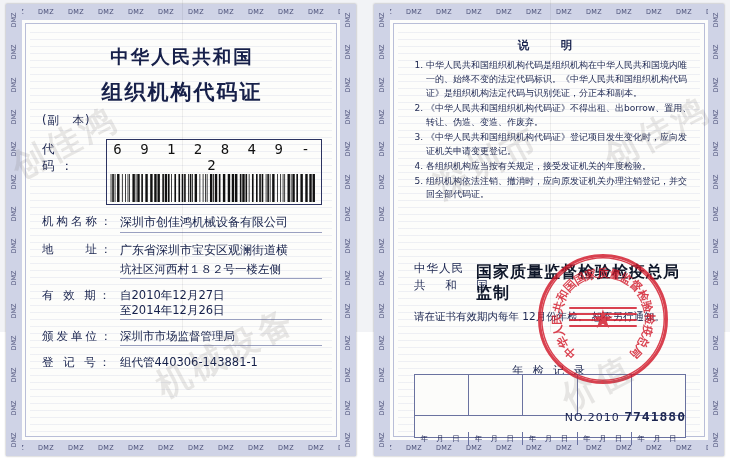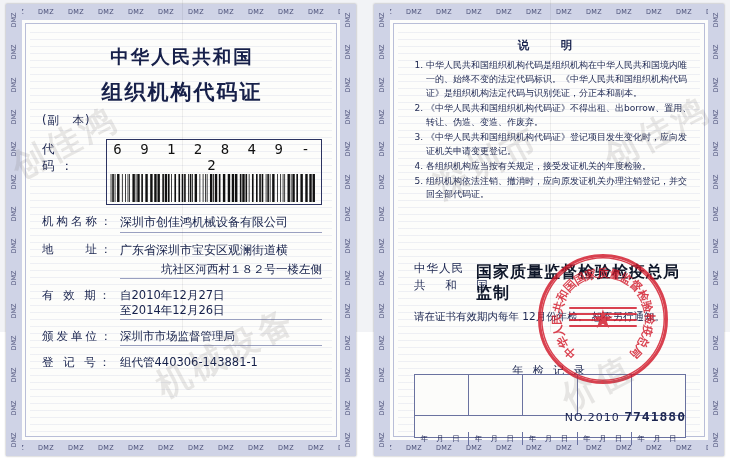--- a/index.html
+++ b/index.html
@@ -41,21 +41,21 @@
   .coderow{display:flex;align-items:flex-start;margin-top:11px;}
   .codelabel{font-size:12.5px;letter-spacing:6px;width:62px;padding-top:2px;}
   .codebox{flex:1;border:1px solid #2c3361;margin-left:2px;padding:1px 2px 2px 2px;}
   .codedigits{font-size:14px;letter-spacing:5px;color:#111;font-family:"DejaVu Sans Mono",monospace;
               text-align:center;}
   .barcode{height:28px;margin-top:1px;display:block;width:100%;}
   .field{display:flex;align-items:flex-start;margin-top:9px;font-size:11.5px;}
   .flabel{width:78px;flex:0 0 78px;letter-spacing:3px;color:#1b2550;}
   .fval{flex:1;border-bottom:1px solid #9aa0c0;padding-bottom:1px;min-height:14px;color:#15204a;}
   .fval .big{font-size:12px;}
-  .fval .line2{display:block;margin-top:3px;text-align:right;}
+  .fval .line2{display:block;margin-top:3px;}
   .fval.nb{border-bottom:none;}
   .dates span{display:block;}
   
   .rc{position:absolute;left:16px;right:14px;top:16px;bottom:14px;color:#1b2550;}
   .rtitle{text-align:center;font-size:11.5px;letter-spacing:10px;font-weight:bold;margin-top:2px;}
   .notes{margin:6px 0 0 0;padding:0 2px 0 4px;list-style:none;font-size:9px;line-height:1.55;}
   .notes li{display:flex;margin-bottom:1px;}
   .notes .num{flex:0 0 13px;text-align:right;padding-right:3px;}
   .notes .txt{flex:1;}
   .issuer{position:absolute;left:8px;top:224px;font-size:11.5px;line-height:1.5;letter-spacing:1px;}

